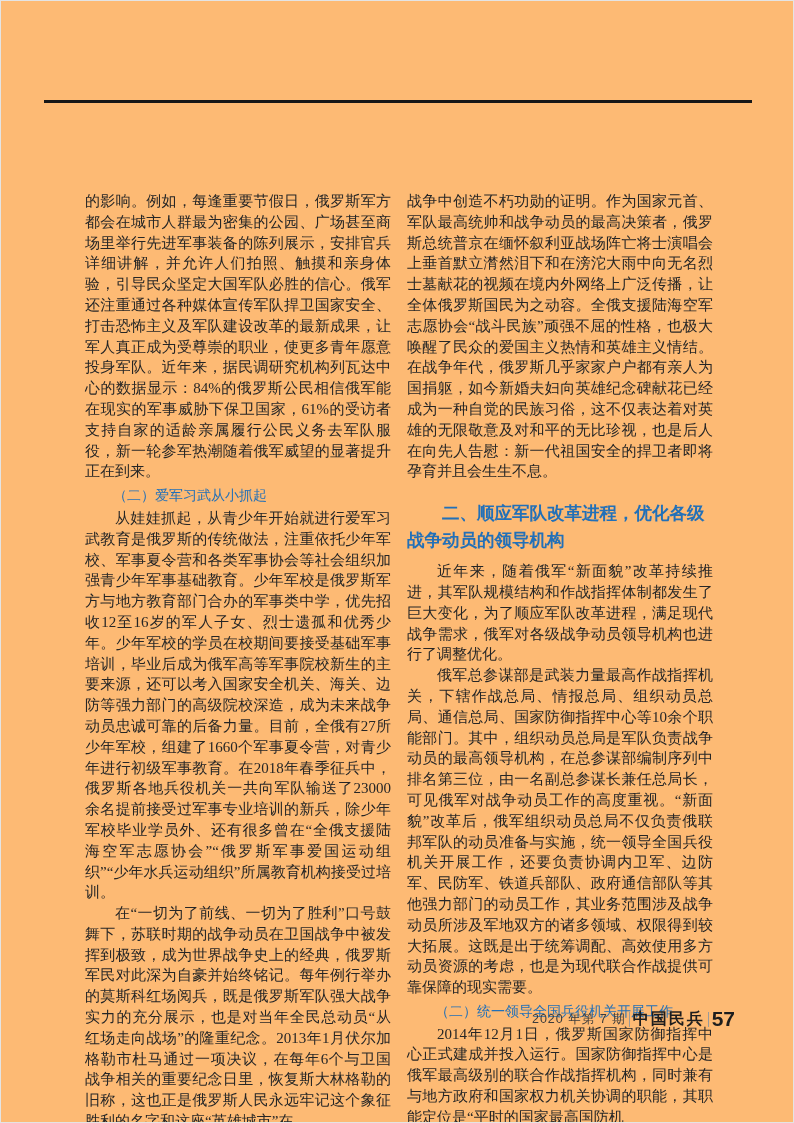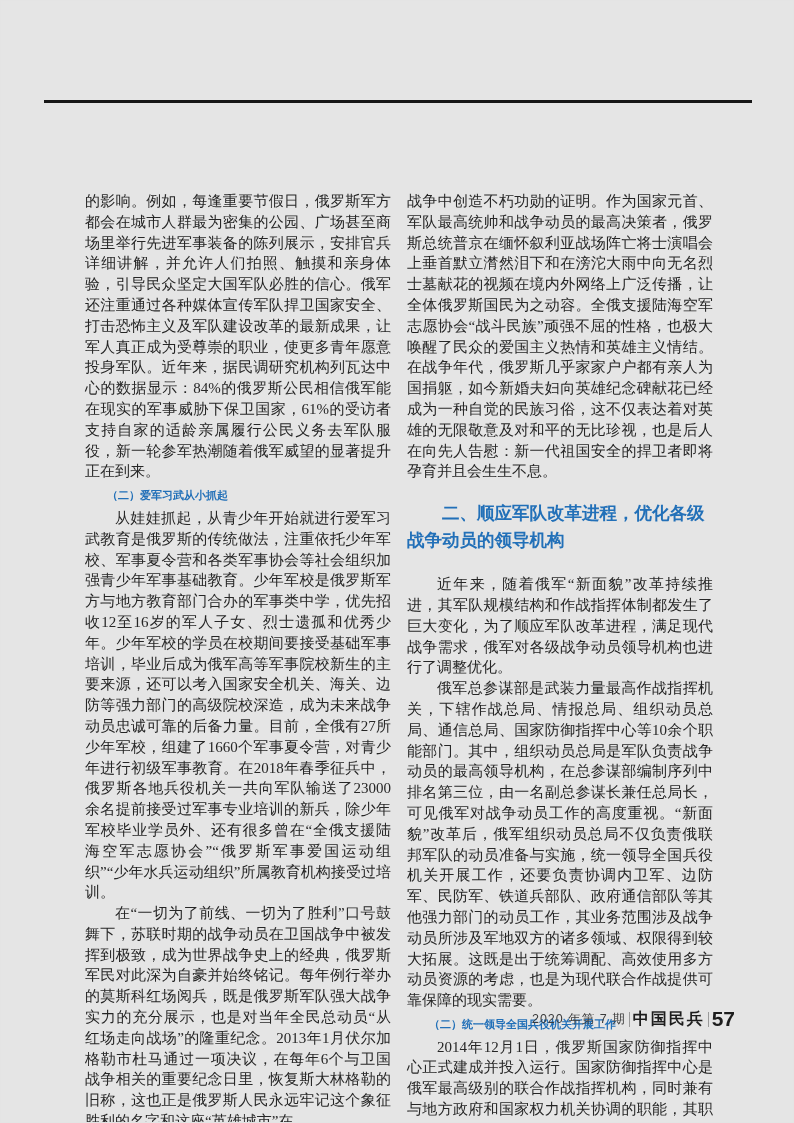--- a/index.html
+++ b/index.html
@@ -1,39 +1,39 @@
 <!DOCTYPE html>
 <html><head>
 <meta charset="utf-8">
 <style>
   html,body { margin:0; padding:0; background:#ffffff; }
   .page {
-    position:relative; width:794px; height:1123px; background:#e5e5e5;
+    position:relative; width:794px; height:1123px; background:#fdba74;
     font-family:"Liberation Serif","DejaVu Serif",serif; color:#262626;
     overflow:hidden; box-sizing:border-box; border:1px solid #e4e4e4;
   }
   .rule { position:absolute; left:43px; top:99px; width:708px; height:3px; background:#171717; }
   .col {
     position:absolute; top:190px; width:306px;
     font-size:15px; line-height:20.8px; text-align:justify;
   }
   .col-left  { left:84px; }
   .col-right { left:406px; }
   .blk { margin:0; }
   .blk.p { text-indent:2em; }
   .blk.p.noindent { text-indent:0; }
   .blk.h2 {
     font-family:"Liberation Sans","DejaVu Sans",sans-serif;
-    font-weight:bold; color:#2270b8; text-indent:2em;
-    font-size:11px; margin:3px 0 2px;
+    font-weight:normal; color:#2270b8; text-indent:2em;
+    font-size:14px; margin:3px 0 2px;
   }
   .blk.h1 {
     font-family:"Liberation Sans","DejaVu Sans",sans-serif;
     font-weight:bold; color:#2270b8; text-indent:2em;
-    font-size:17.5px; line-height:27px; margin:18px 0 20px;
+    font-size:17.5px; line-height:27px; margin:18px 0 7px;
     text-align:left;
   }
   .footer {
     position:absolute; top:1006px; right:58px;
     display:flex; align-items:center; gap:3px;
     font-family:"Liberation Sans","DejaVu Sans",sans-serif;
   }
   .footer .issue { font-size:12.5px; color:#3c3c3c; letter-spacing:1px; }
   .footer .sep { width:1px; height:15px; background:#9a9a9a; }
   .footer .mag { font-size:16px; font-weight:bold; color:#1d1d1d; letter-spacing:2px; }

